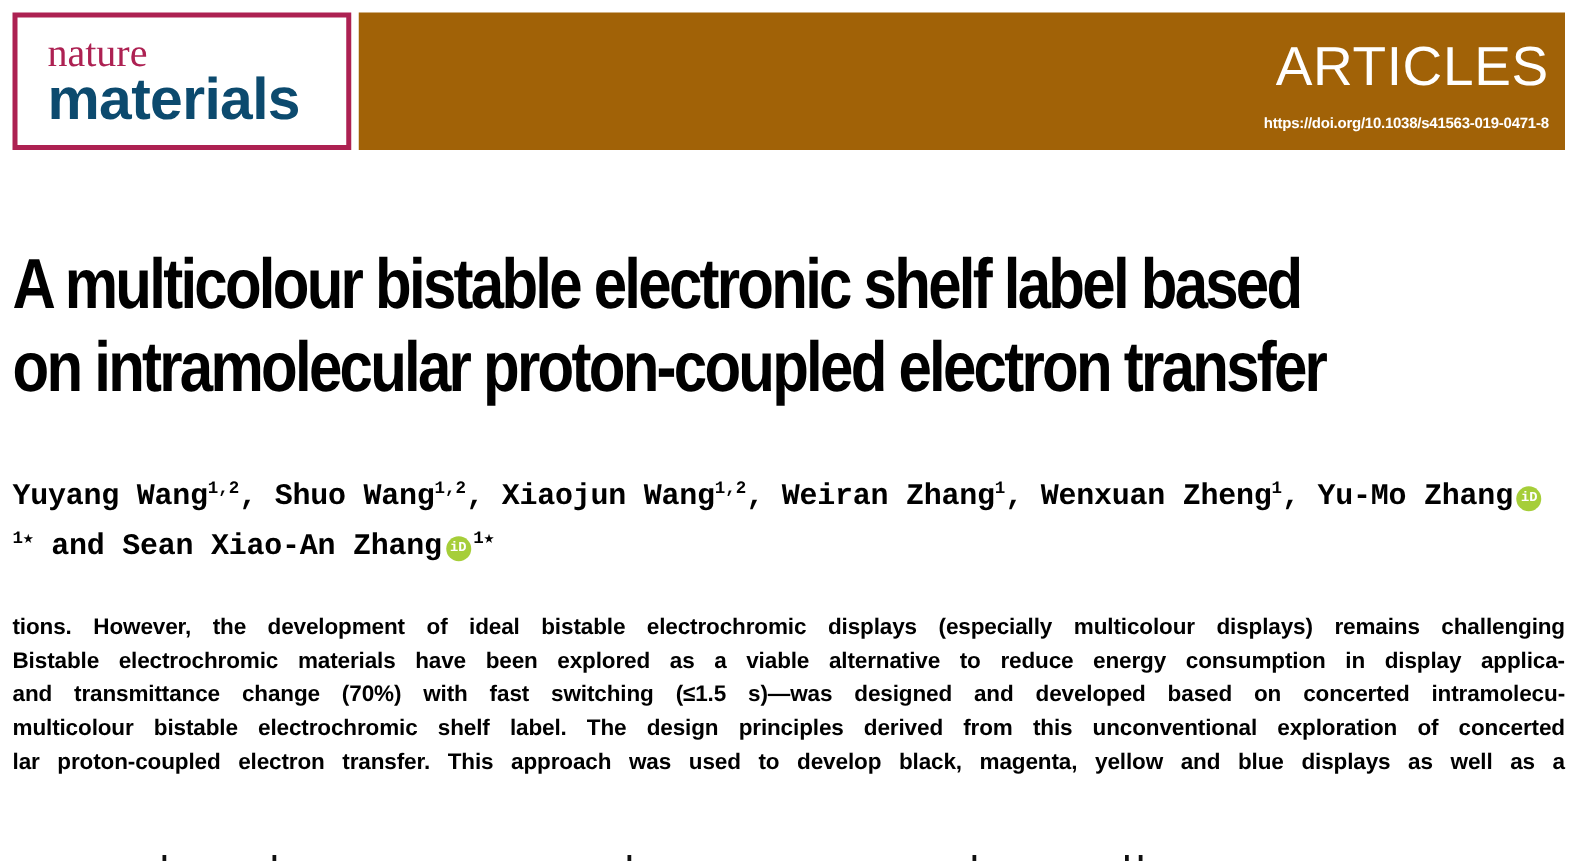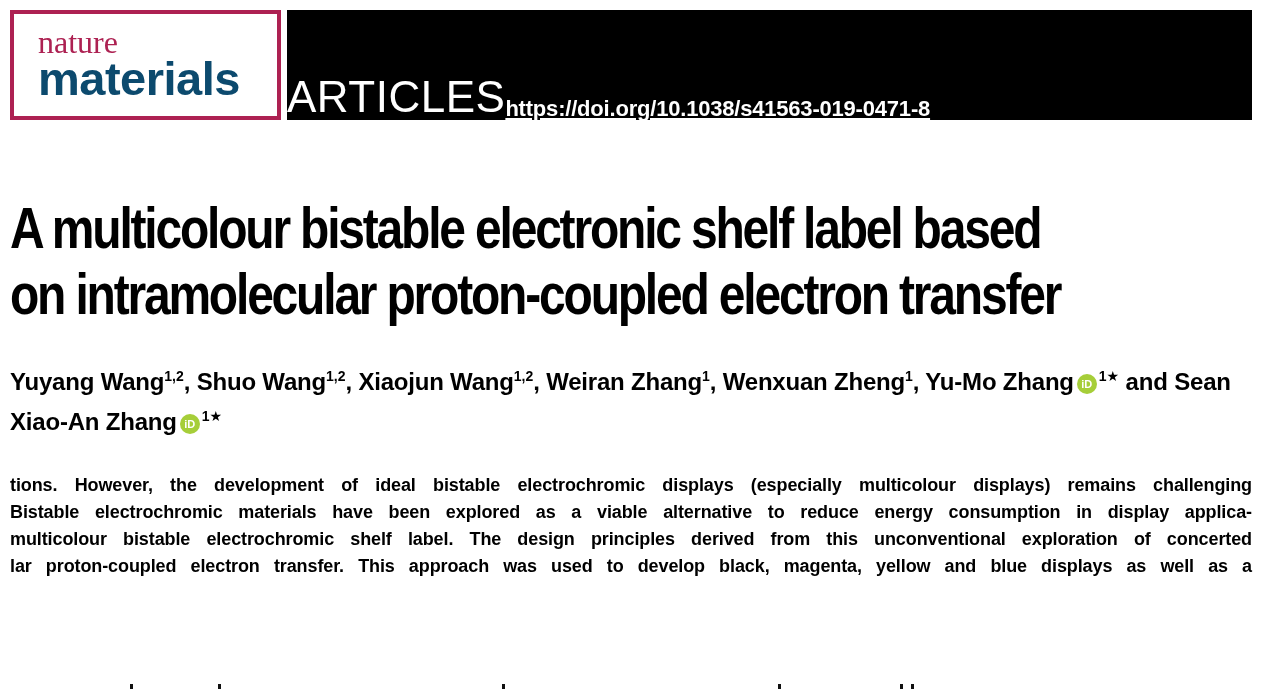--- a/index.html
+++ b/index.html
@@ -16,38 +16,38 @@
   .logo-nature {
     font-family:"Liberation Serif","DejaVu Serif",serif;
     font-size:32px; line-height:34px; color:#ad2152;
   }
   .logo-materials {
     font-family:Liberation Sans, sans-serif;
     font-size:47px; line-height:46px; font-weight:700; letter-spacing:-0.5px;
     color:#0c4a6e; margin-top:-3px;
   }
   .banner {
-    flex:1; margin-left:6px; background:#000000; color:#fff;
-    display:flex; flex-direction:row; align-items:flex-end; 
+    flex:1; margin-left:6px; background:#a16207; color:#fff;
+    display:flex; flex-direction:column; align-items:flex-end; justify-content:center;
     padding-right:13px; padding-top:10px;
   }
   .banner-articles { font-size:44px; line-height:46px; letter-spacing:0.5px; font-weight:400; }
-  .banner-doi { font-size:22px; line-height:22px; font-weight:700; margin-top:10px; letter-spacing:-0.2px;text-decoration:underline; }
+  .banner-doi { font-size:12px; line-height:22px; font-weight:700; margin-top:10px; letter-spacing:-0.2px; }
 
   
   .title {
     margin-top:76px; font-weight:700; font-size:48px; line-height:56px;
     letter-spacing:-2.2px; color:#000;
     transform:scaleY(1.18); transform-origin:left top;
   }
 
   
   .authors {
-    margin-top:54px; font-size:24px; line-height:40px; font-weight:700;
-    letter-spacing:-0.2px; max-width:1248px;
+    margin-top:70px; font-size:24px; line-height:40px; font-weight:700;
+    letter-spacing:-0.2px; max-width:1248px;font-family:Liberation Mono, monospace;
   }
   .a-sup { font-size:14px; font-weight:700; line-height:0; vertical-align:9px; letter-spacing:0; }
   .orcid {
     display:inline-block; width:20px; height:20px; border-radius:50%;
     background:#a6ce39; color:#fff; font-size:11px; font-weight:700;
     text-align:center; line-height:20px; vertical-align:2px;
     margin:0 2px 0 3px; letter-spacing:0;
   }
 
   
@@ -77,20 +77,21 @@
   <div class="title">
     <div>A multicolour bistable electronic shelf label based</div>
     <div>on intramolecular proton-coupled electron transfer</div>
   </div>
 
   <div class="authors"><span><span>Yuyang Wang</span><sup class="a-sup">1,2</sup><span>, </span></span><span><span>Shuo Wang</span><sup class="a-sup">1,2</sup><span>, </span></span><span><span>Xiaojun Wang</span><sup class="a-sup">1,2</sup><span>, </span></span><span><span>Weiran Zhang</span><sup class="a-sup">1</sup><span>, </span></span><span><span>Wenxuan Zheng</span><sup class="a-sup">1</sup><span>, </span></span><span><span>Yu-Mo Zhang</span><span class="orcid"><span>iD</span></span><sup class="a-sup">1★</sup><span> and </span></span><span><span>Sean Xiao-An Zhang</span><span class="orcid"><span>iD</span></span><sup class="a-sup">1★</sup></span></div>
 
   <div class="abstract">
     <div class="abs-line">tions. However, the development of ideal bistable electrochromic displays (especially multicolour displays) remains challenging</div>
     <div class="abs-line">Bistable electrochromic materials have been explored as a viable alternative to reduce energy consumption in display applica-</div>
+    <div class="abs-line">and transmittance change (70%) with fast switching (≤1.5 s)—was designed and developed based on concerted intramolecu-</div>
     <div class="abs-line">multicolour bistable electrochromic shelf label. The design principles derived from this unconventional exploration of concerted</div>
     <div class="abs-line">lar proton-coupled electron transfer. This approach was used to develop black, magenta, yellow and blue displays as well as a</div>
   </div>
 
   <div class="speck" style="left:130px;"></div>
   <div class="speck" style="left:218px;"></div>
   <div class="speck" style="left:502px;"></div>
   <div class="speck" style="left:778px;"></div>
   <div class="speck" style="left:900px;"></div>
   <div class="speck" style="left:911px;"></div>

